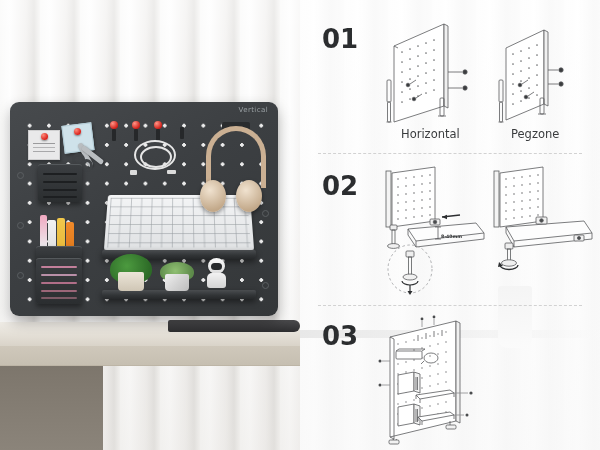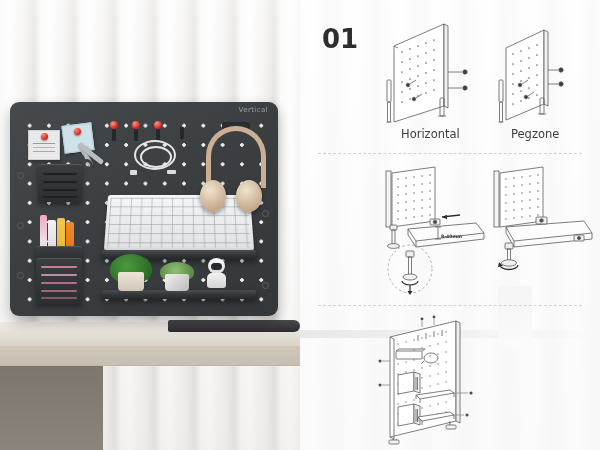--- a/index.html
+++ b/index.html
@@ -445,20 +445,21 @@
           <circle cx="28" cy="67" r="1.8" fill="#3a3c3e"></circle>
           <circle cx="34" cy="79" r="1.8" fill="#3a3c3e"></circle>
         </g>
       </svg>
       <div class="dlabel" style="left:211px;top:127px;">Pegzone</div>
 
       <div class="divider" style="top:153px;"></div>
     </div>
 
     <div class="step" style="top:155px;height:152px;">
+      <div class="step-num" style="left:22px;top:16px;">02</div>
 
       <svg style="position:absolute;left:80px;top:10px;" width="110" height="132" viewBox="0 0 110 132">
         <g fill="none" stroke="#5a5c5e" stroke-width="0.8">
           <polygon points="12,8 55,2 55,56 12,62" fill="#ffffff"></polygon>
           <rect x="6" y="6" width="5" height="56" fill="#f4f4f4"></rect>
         </g>
         <g fill="#6d6f71">
           <circle cx="18" cy="14" r="0.8"></circle>
             <circle cx="26" cy="13" r="0.8"></circle>
             <circle cx="34" cy="12" r="0.8"></circle>
@@ -564,20 +565,21 @@
           <ellipse cx="21" cy="98" rx="7.5" ry="3.2" fill="#f0f0f0"></ellipse>
           <path d="M12 100 a9 4.5 0 0 0 18 0" stroke="#2d2f31" stroke-width="1.3"></path>
           <path d="M11 97 l-1 5 l5 -1 z" fill="#2d2f31" stroke="none"></path>
         </g>
       </svg>
 
       <div class="divider" style="top:150px;"></div>
     </div>
 
     <div class="step" style="top:307px;height:143px;">
+      <div class="step-num" style="left:22px;top:14px;">03</div>
 
       <svg style="position:absolute;left:84px;top:6px;" width="110" height="132" viewBox="0 0 110 132">
         <g fill="none" stroke="#5a5c5e" stroke-width="0.8">
           <polygon points="6,24 72,8 72,108 6,124" fill="#ffffff"></polygon>
           <polygon points="72,8 76,10 76,110 72,108" fill="#f0f0f0"></polygon>
           <path d="M6 24 L10 26 L10 126 L6 124"></path>
         </g>
         <g fill="#7a7c7e">
           <circle cx="14" cy="31" r="0.75"></circle>
             <circle cx="22" cy="29" r="0.75"></circle>

